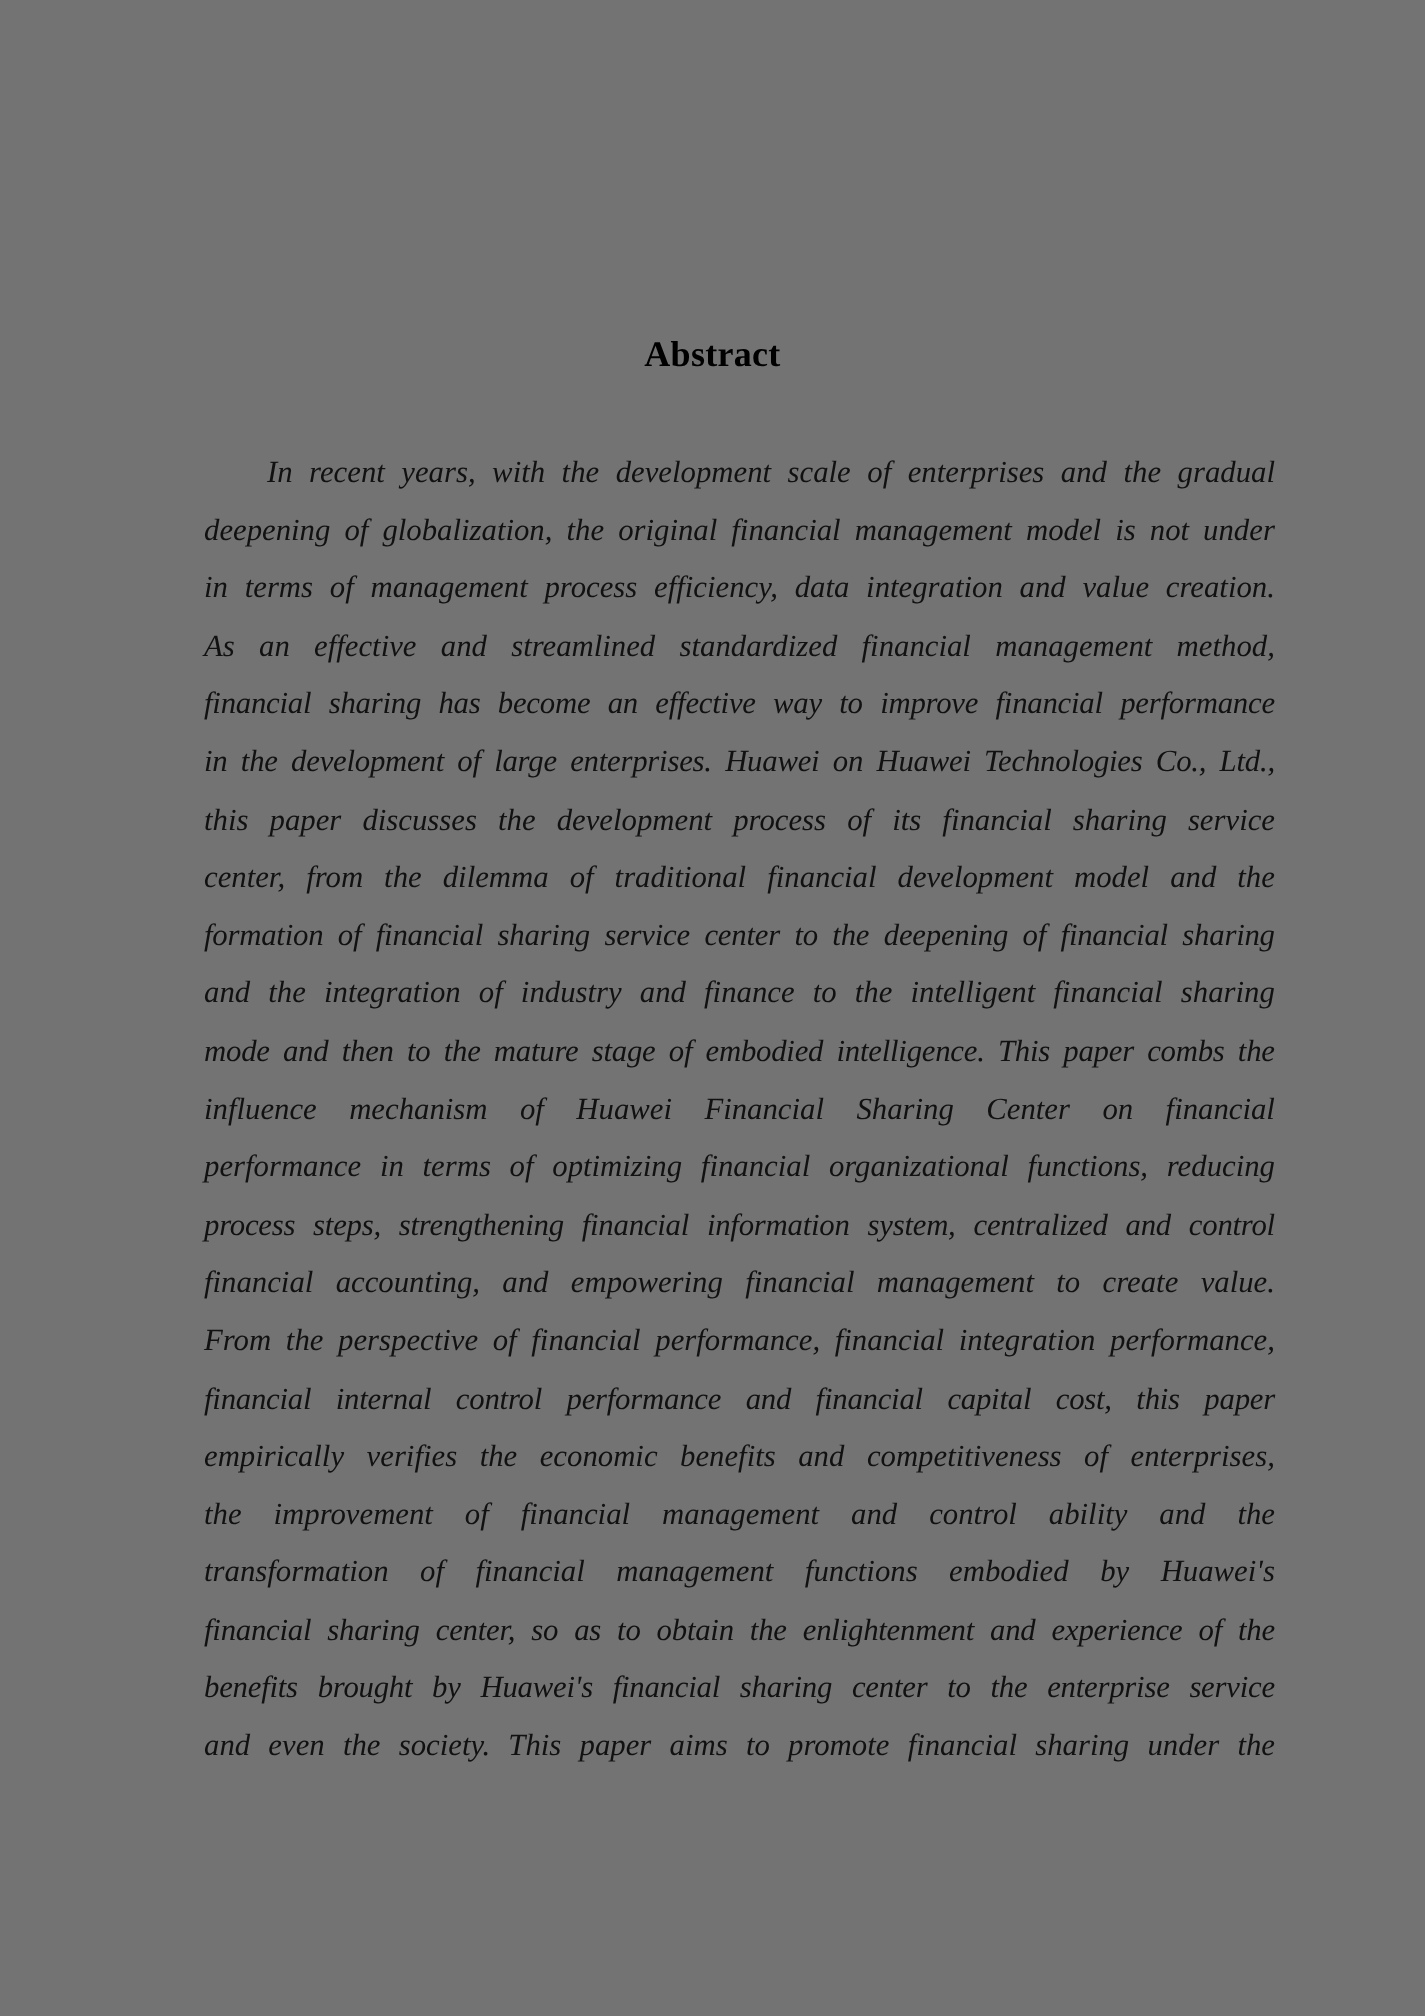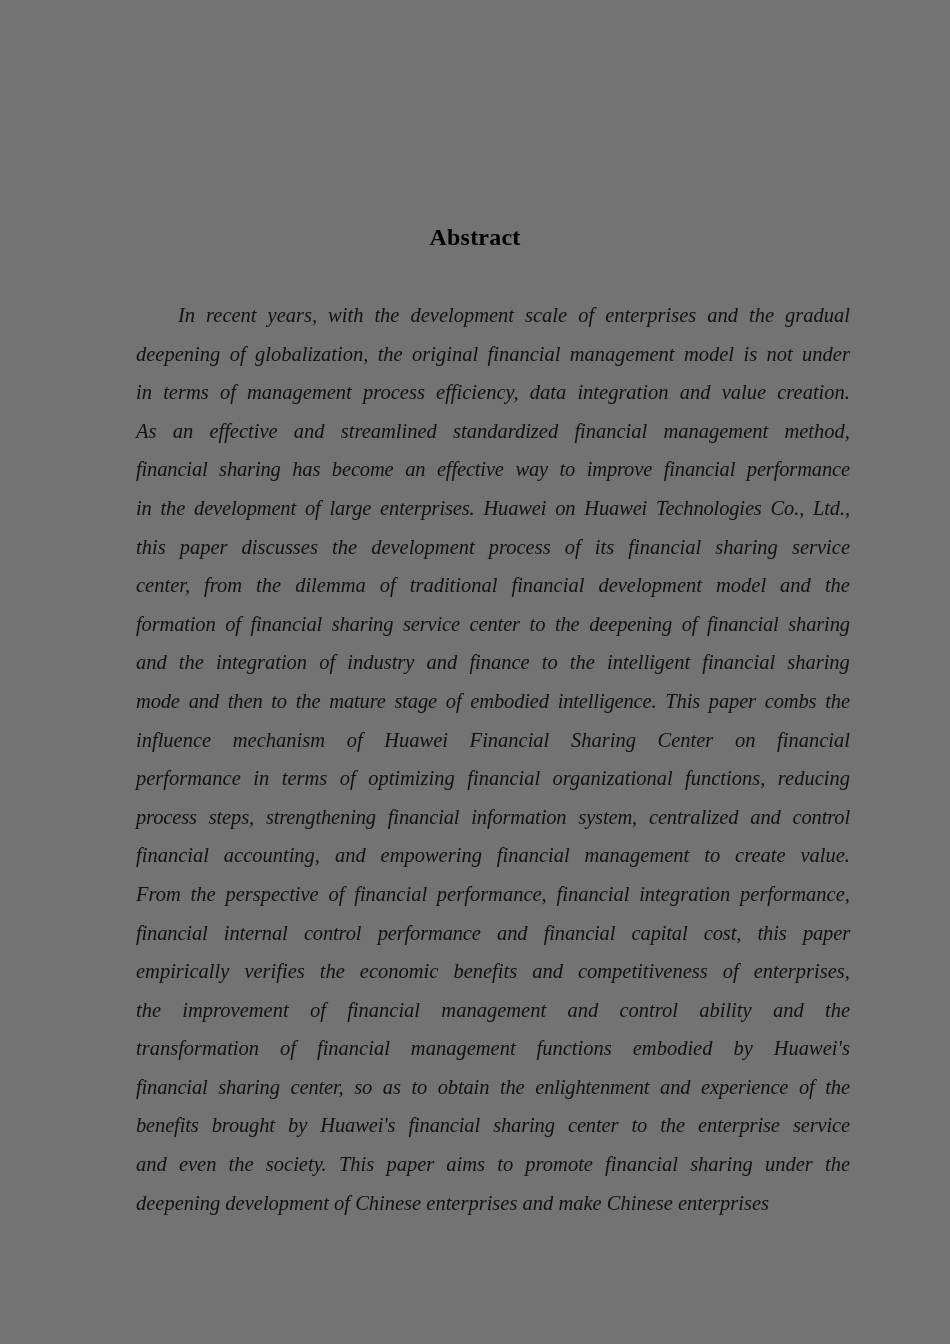--- a/index.html
+++ b/index.html
@@ -364,16 +364,15 @@
         <span class="w">This</span>
         <span class="w">paper</span>
         <span class="w">aims</span>
         <span class="w">to</span>
         <span class="w">promote</span>
         <span class="w">financial</span>
         <span class="w">sharing</span>
         <span class="w">under</span>
         <span class="w">the</span>
       </div>
-      <div class="line last">deepening development of Chinese enterprises and make Chinese enterprises</div>
     </div>
 
 </div>
 
 </body></html>

